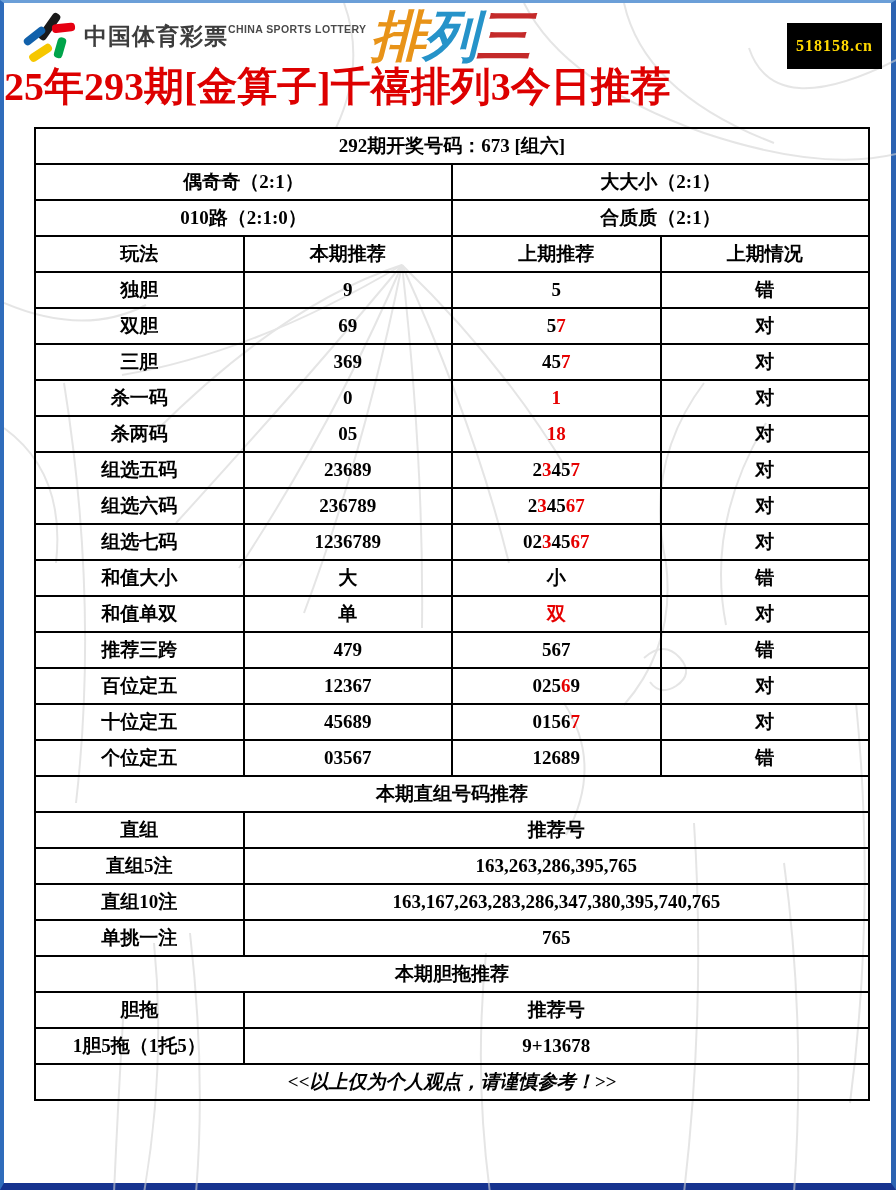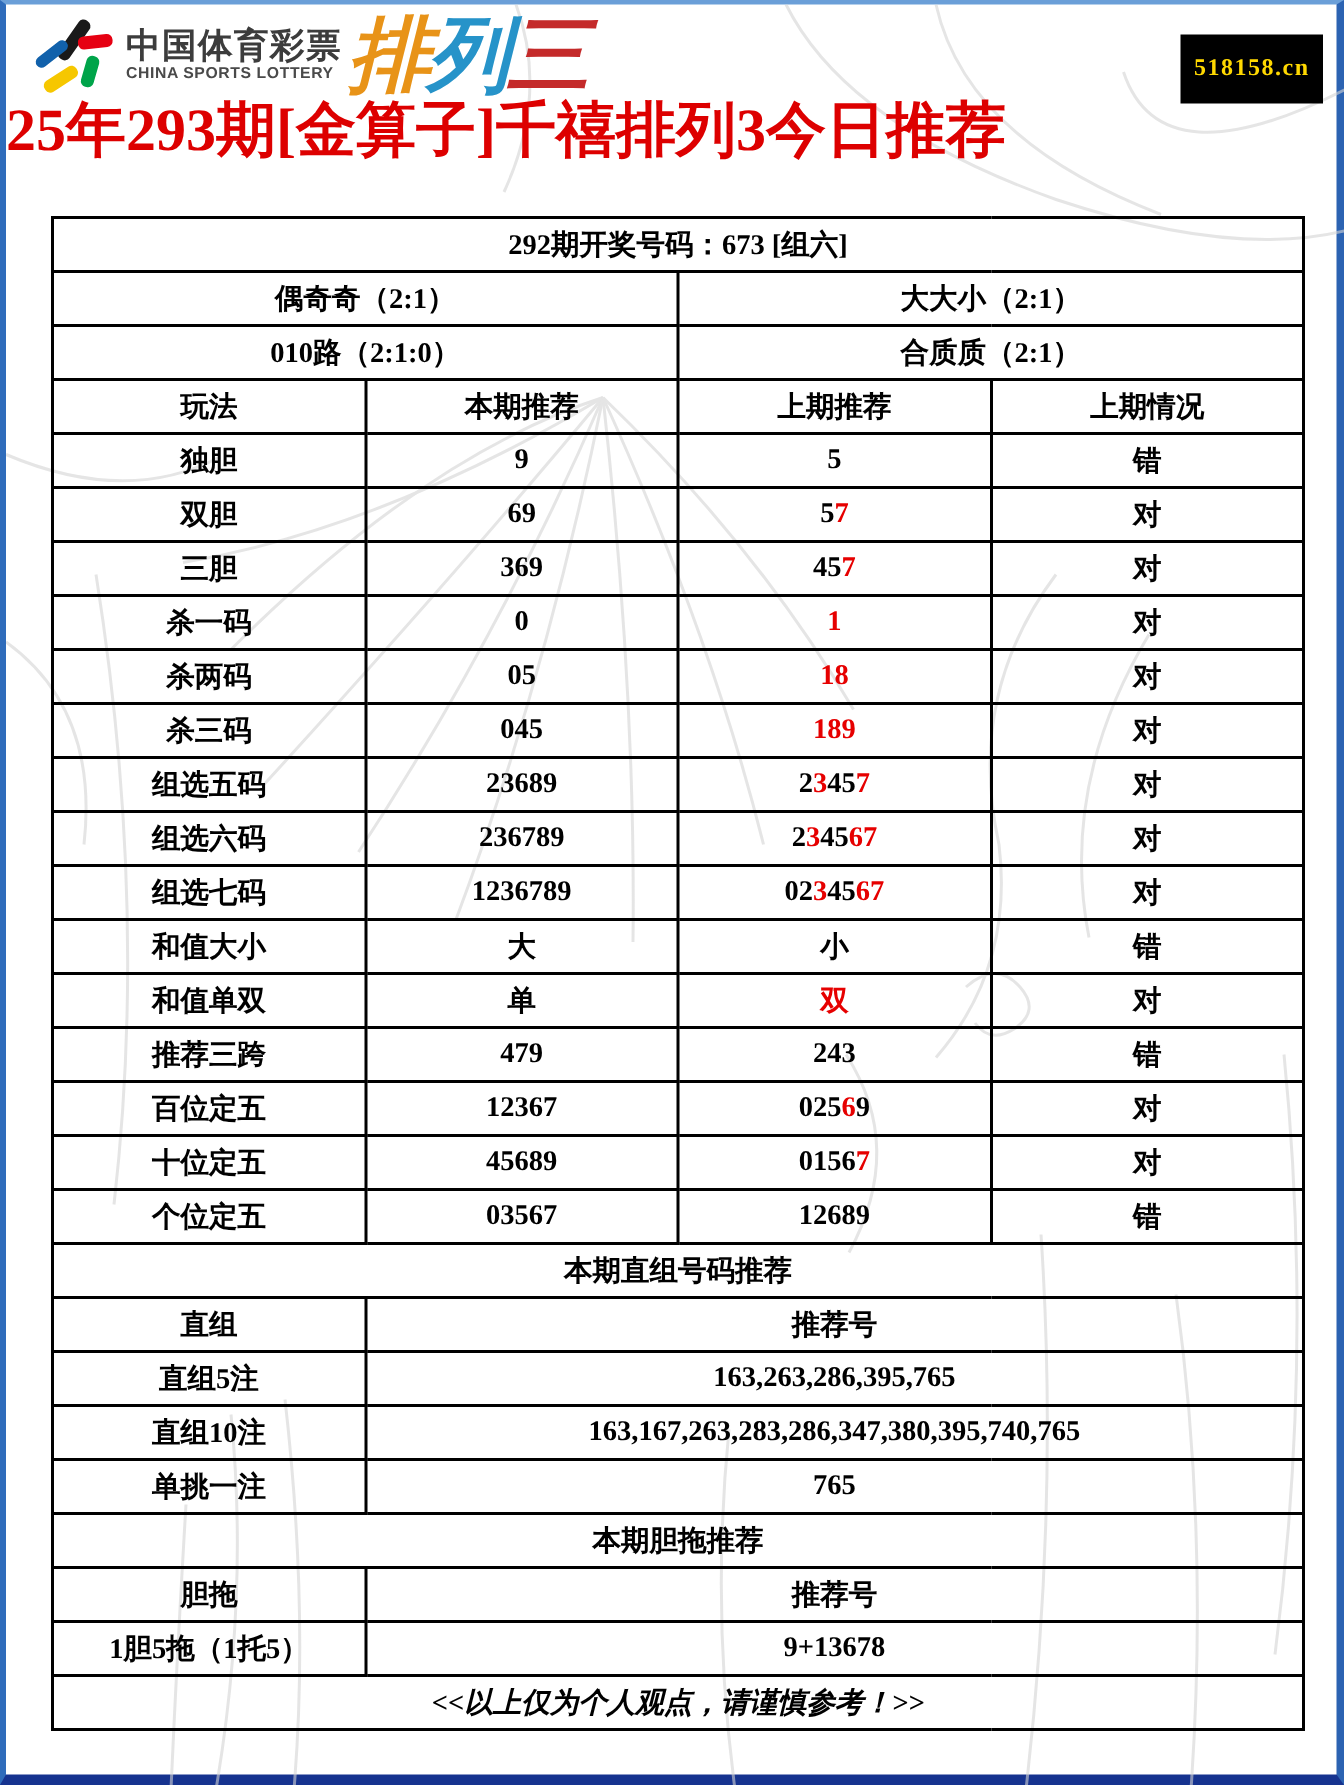--- a/index.html
+++ b/index.html
@@ -9,32 +9,32 @@
   html,body{margin:0;padding:0;}
   body{width:896px;height:1190px;position:relative;background:#fff;
        font-family:"Liberation Serif","DejaVu Serif",serif;overflow:hidden;}
   .page{position:absolute;inset:0;box-sizing:border-box;
         border-left:4px solid var(--frame);border-top:3px solid #6b9fd8;
         border-right:5px solid #2c63b2;border-bottom:7px solid var(--frame-dark);}
   .bg-art{position:absolute;inset:0;z-index:0;}
   .content{position:absolute;inset:0;z-index:1;}
   .logo-row{position:absolute;top:6px;left:16px;display:flex;align-items:center;}
   .logo-mark{width:58px;height:54px;}
-  .brand{margin-left:6px;display:flex;flex-direction:column;justify-content:flex-end;}
+  .brand{margin-left:6px;display:flex;flex-direction:row;justify-content:flex-end;}
   .brand-cn{font-family:"Liberation Sans","DejaVu Sans",sans-serif;font-weight:700;
             font-size:23px;color:#3c3c3c;letter-spacing:1px;line-height:26px;}
   .brand-en{font-family:"Liberation Sans","DejaVu Sans",sans-serif;font-weight:700;
             font-size:10.5px;color:#4a4a4a;letter-spacing:.4px;line-height:13px;}
   .product{font-family:"Liberation Sans","DejaVu Sans",sans-serif;font-weight:900;
            font-style:italic;font-size:55px;line-height:50px;margin-left:4px;letter-spacing:-2px;}
   .badge{position:absolute;top:20px;right:9px;background:var(--badge-bg);color:var(--badge-fg);
          font-size:16px;font-weight:700;padding:14px 9px;letter-spacing:1px;}
   .title{position:absolute;top:56px;left:0;width:100%;margin:0;
          font-size:40px;font-weight:700;color:var(--title-red);letter-spacing:0;}
-  table.main{position:absolute;top:141px;left:30px;width:836px;border-collapse:collapse;
+  table.main{position:absolute;top:124px;left:30px;width:836px;border-collapse:collapse;
              table-layout:fixed;background:transparent;}
   table.main td{border:2px solid #000;height:34px;text-align:center;vertical-align:middle;
                 padding:0 4px;font-size:19px;font-weight:700;color:#000;overflow:hidden;
                 white-space:nowrap;}
   td.red, span.red{color:var(--red);}
   td.foot{color:var(--foot-blue);font-size:20px;font-style:italic;}
 </style>
 </head>
 <body>
 
@@ -139,26 +139,20 @@
             <td><span class="red">1</span></td>
             <td class="red">对</td>
           </tr>
           <tr>
             <td>杀两码</td>
             <td>05</td>
             <td><span class="red">18</span></td>
             <td class="red">对</td>
           </tr>
           <tr>
-            <td>杀三码</td>
-            <td>045</td>
-            <td><span class="red">189</span></td>
-            <td class="red">对</td>
-          </tr>
-          <tr>
             <td>组选五码</td>
             <td>23689</td>
             <td><span>2</span><span class="red">3</span><span>45</span><span class="red">7</span></td>
             <td class="red">对</td>
           </tr>
           <tr>
             <td>组选六码</td>
             <td>236789</td>
             <td><span>2</span><span class="red">3</span><span>45</span><span class="red">67</span></td>
             <td class="red">对</td>
@@ -177,21 +171,21 @@
           </tr>
           <tr>
             <td>和值单双</td>
             <td>单</td>
             <td><span class="red">双</span></td>
             <td class="red">对</td>
           </tr>
           <tr>
             <td>推荐三跨</td>
             <td>479</td>
-            <td><span>243</span></td>
+            <td><span>567</span></td>
             <td>错</td>
           </tr>
           <tr>
             <td>百位定五</td>
             <td>12367</td>
             <td><span>025</span><span class="red">6</span><span>9</span></td>
             <td class="red">对</td>
           </tr>
           <tr>
             <td>十位定五</td>

